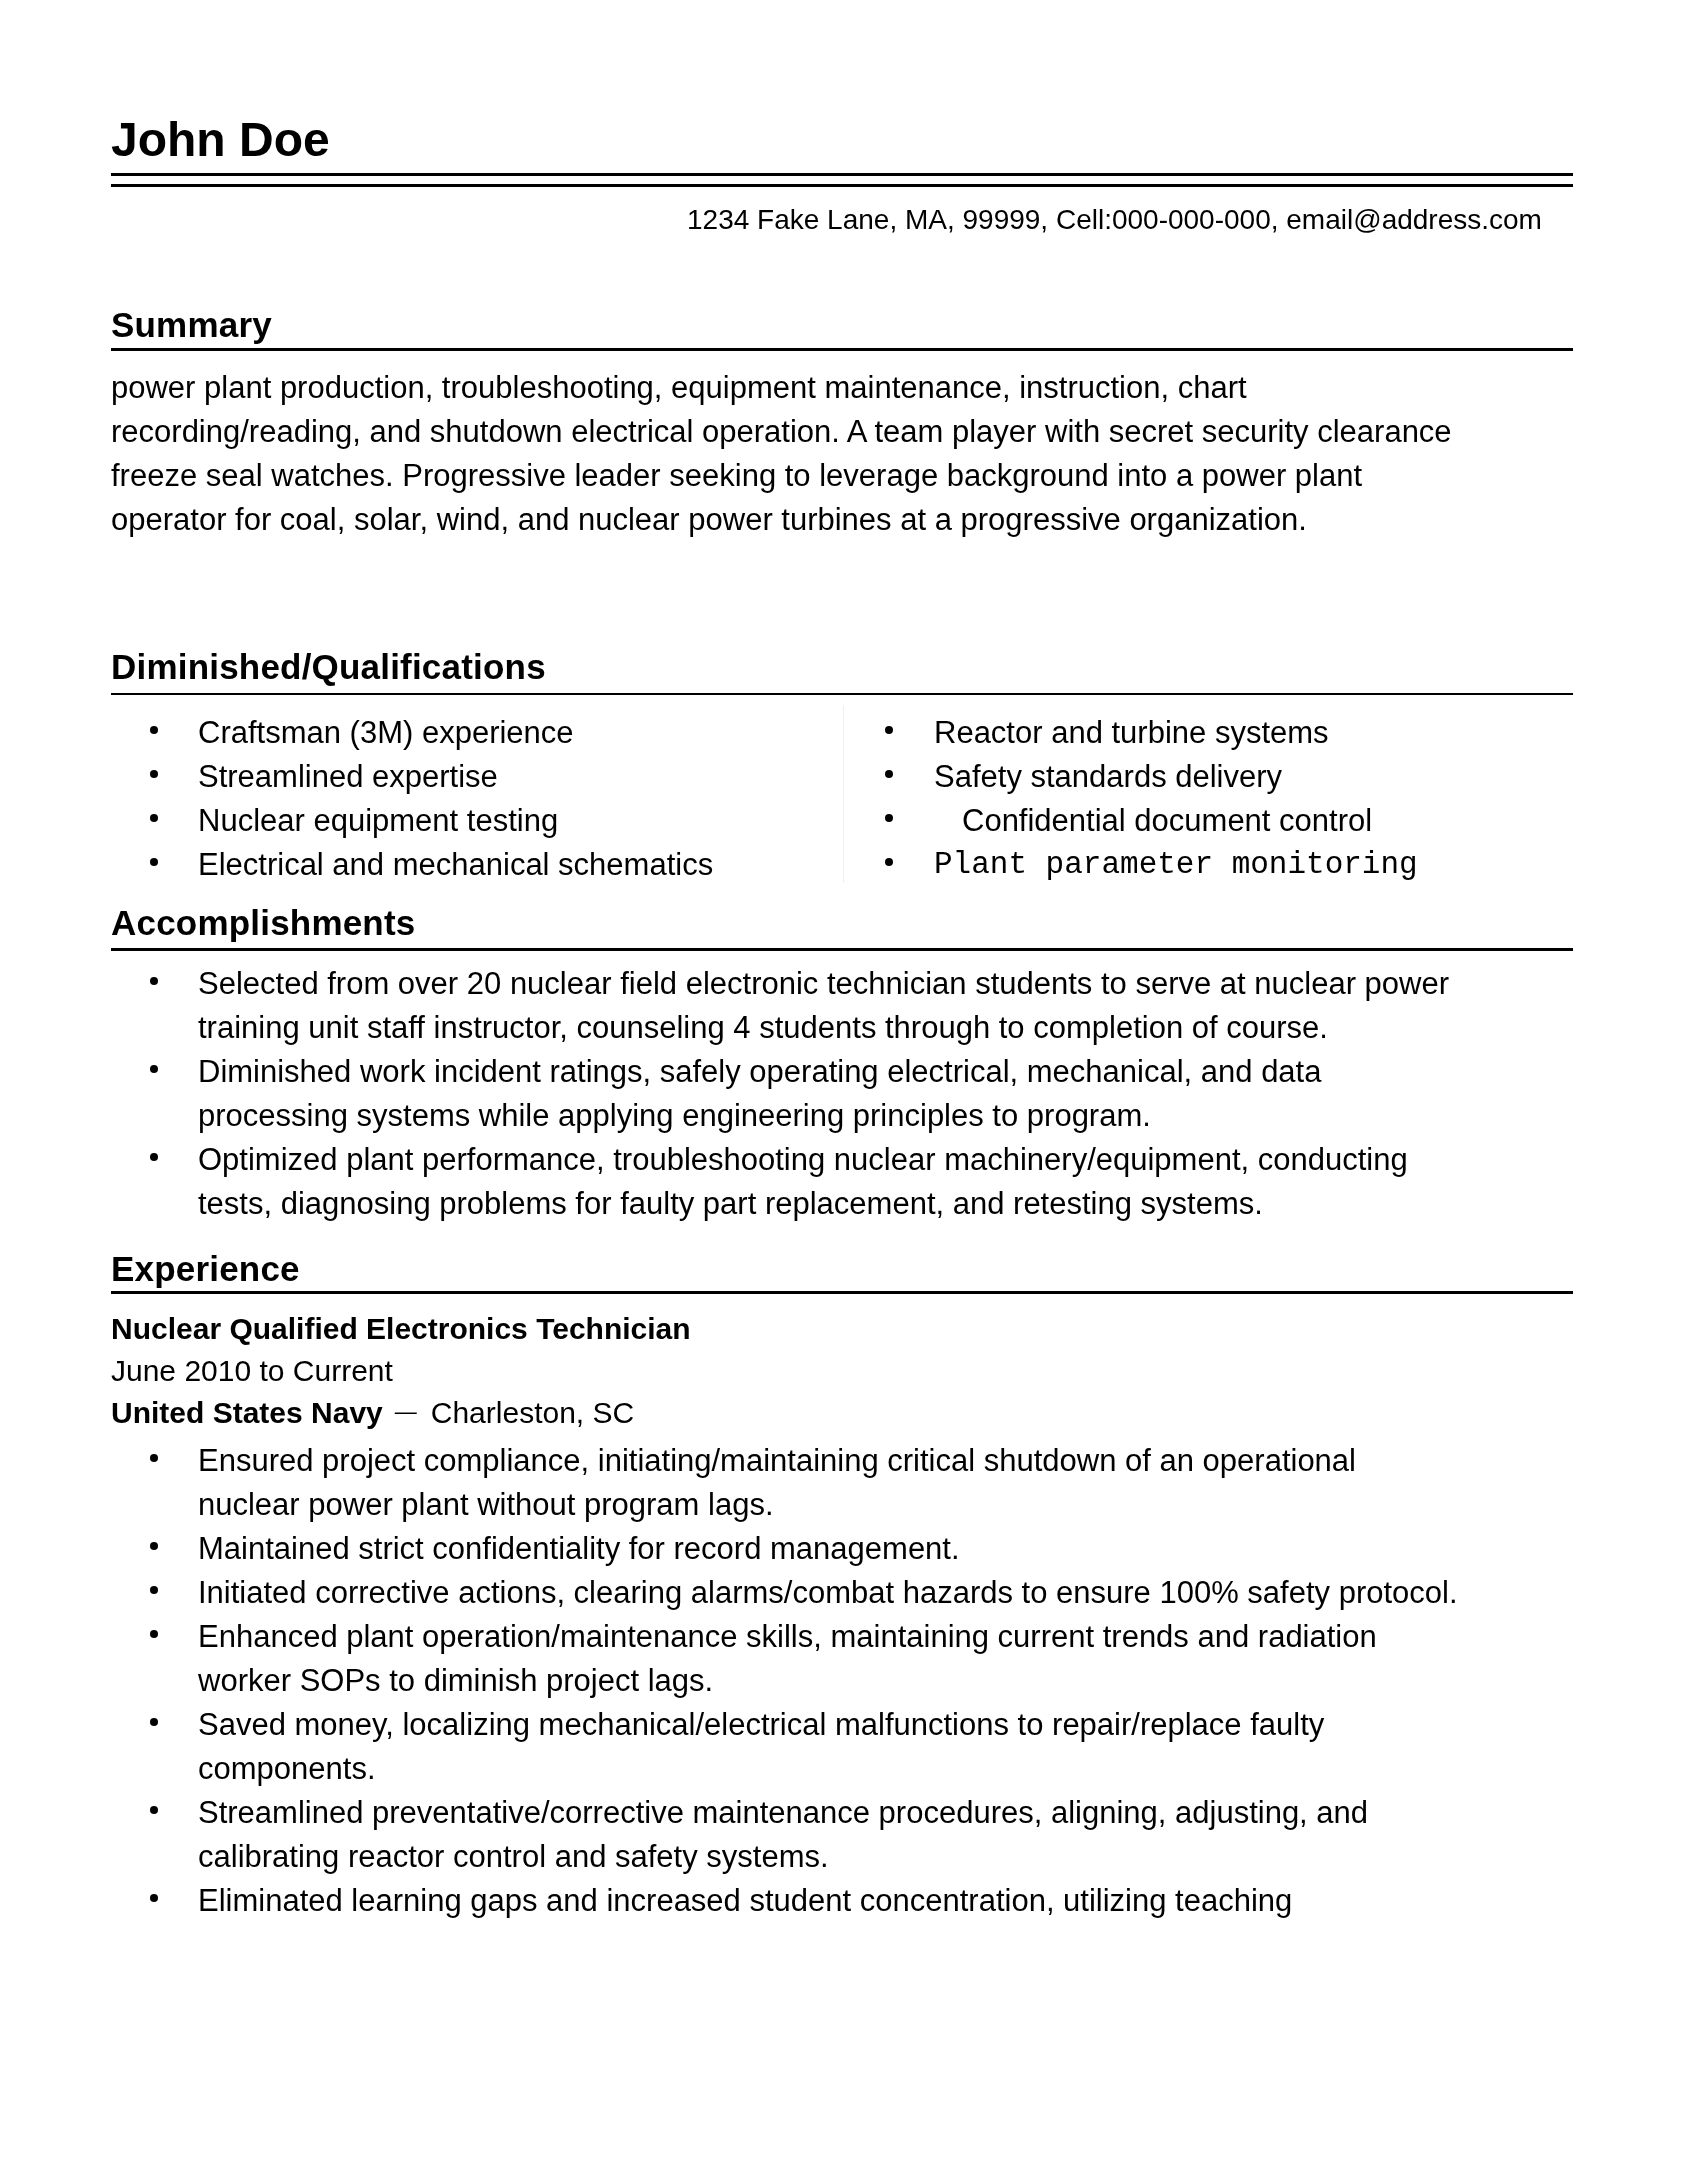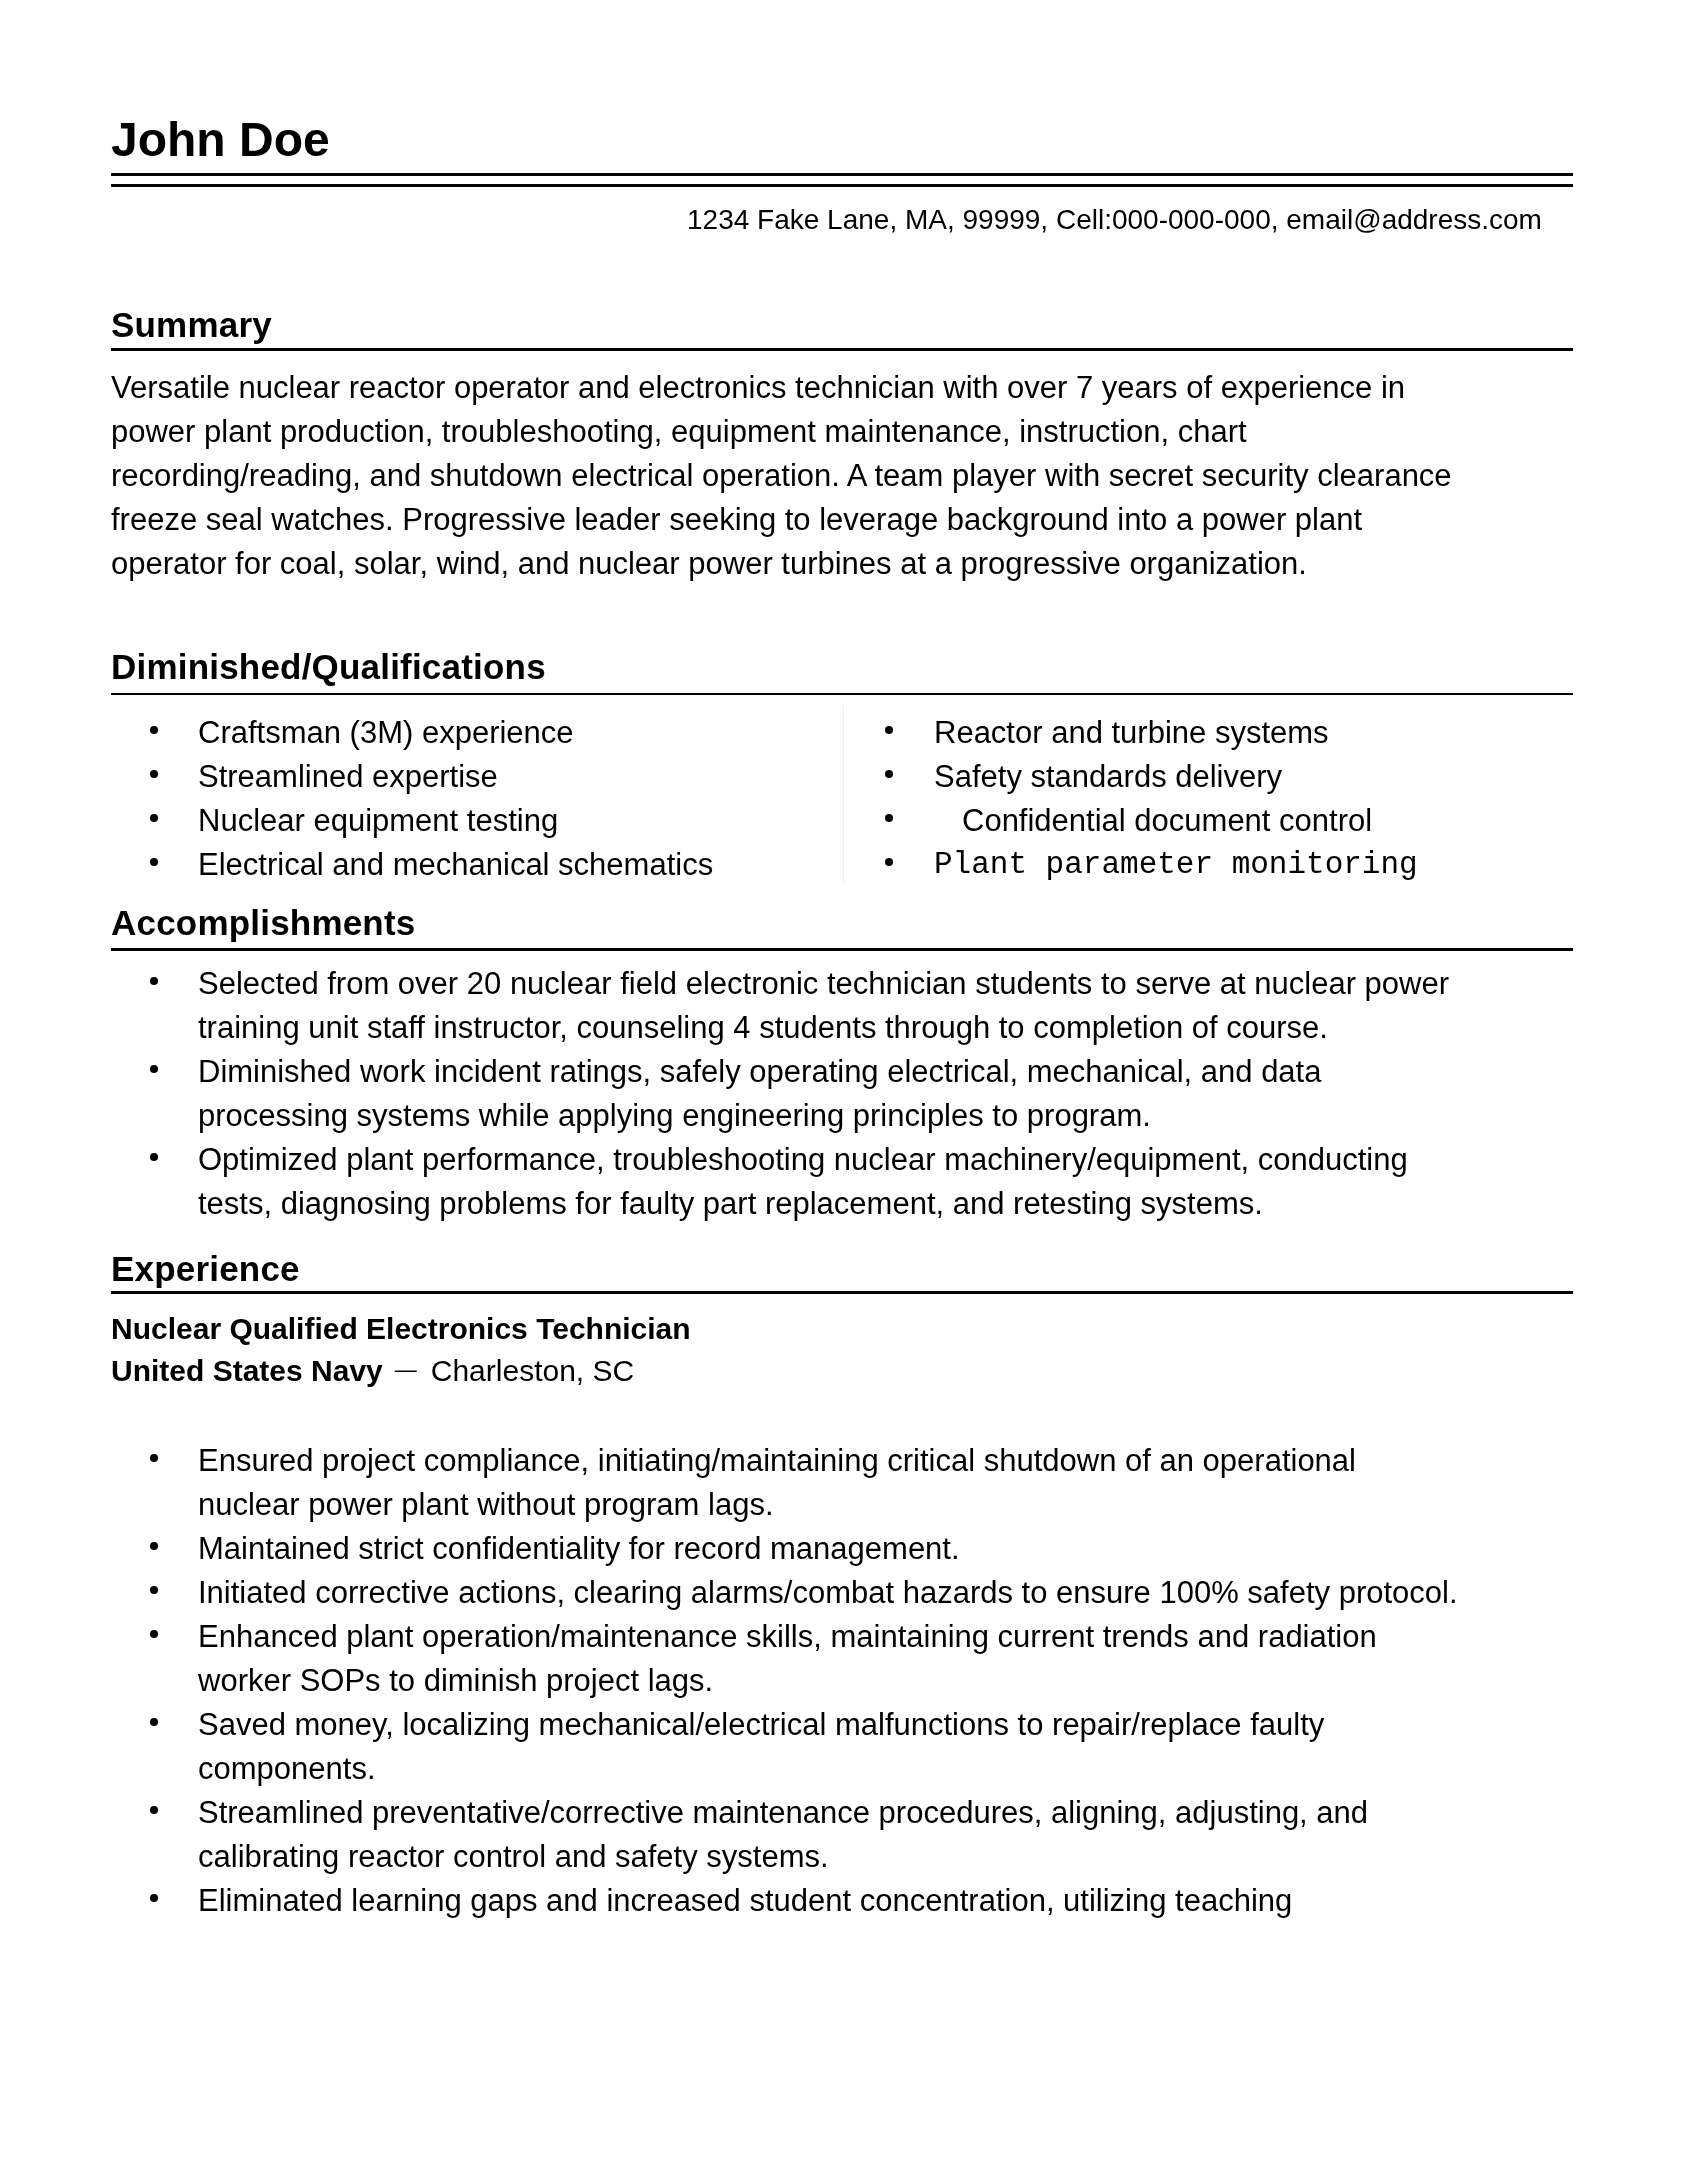--- a/index.html
+++ b/index.html
@@ -26,21 +26,20 @@
 <body>
 
 <div class="abs name">John Doe</div>
 <div class="rule" style="top:173px;height:3px;"></div>
 <div class="rule" style="top:184px;height:3px;"></div>
 <div class="abs contact">1234 Fake Lane, MA, 99999, Cell:000-000-000, email@address.com</div>
 
 <div class="abs sec-title" style="top:305px;">Summary</div>
 <div class="rule" style="top:348px;height:3px;"></div>
 <div class="block" style="top:366px;" id="summary-block">
-    <div class="line">Versatile nuclear reactor operator and electronics technician with over 7 years of experience in</div>
     <div class="line">power plant production, troubleshooting, equipment maintenance, instruction, chart</div>
     <div class="line">recording/reading, and shutdown electrical operation. A team player with secret security clearance</div>
     <div class="line">freeze seal watches. Progressive leader seeking to leverage background into a power plant</div>
     <div class="line">operator for coal, solar, wind, and nuclear power turbines at a progressive organization.</div>
   </div>
 
 <div class="abs sec-title" style="top:647px;">Diminished/Qualifications</div>
 <div class="rule" style="top:693px;height:2px;"></div>
 <div class="divider"></div>
 <div class="hl-col" style="left:111px;top:711px;" id="hl-left">
@@ -97,20 +96,21 @@
       <span class="bullet" style="left: 39px;"></span>
       <div class="line" style="padding-left: 87px;">Optimized plant performance, troubleshooting nuclear machinery/equipment, conducting</div>
       <div class="line" style="padding-left: 87px;">tests, diagnosing problems for faulty part replacement, and retesting systems.</div>
     </div>
   </div>
 
 <div class="abs sec-title" style="top:1249px;">Experience</div>
 <div class="rule" style="top:1291px;height:3px;"></div>
 <div class="block" style="top:1308px;">
   <div class="job-title">Nuclear Qualified Electronics Technician</div>
+  <div class="job-date">June 2010 to Current</div>
   <div class="job-co">
     <span class="co">United States Navy</span><span class="dash">—</span><span>Charleston, SC</span>
   </div>
 </div>
 <div class="block" style="top:1439px;" id="job-bullets">
     <div class="bul-item">
       <span class="bullet" style="left: 39px;"></span>
       <div class="line" style="padding-left: 87px;">Ensured project compliance, initiating/maintaining critical shutdown of an operational</div>
       <div class="line" style="padding-left: 87px;">nuclear power plant without program lags.</div>
     </div>

